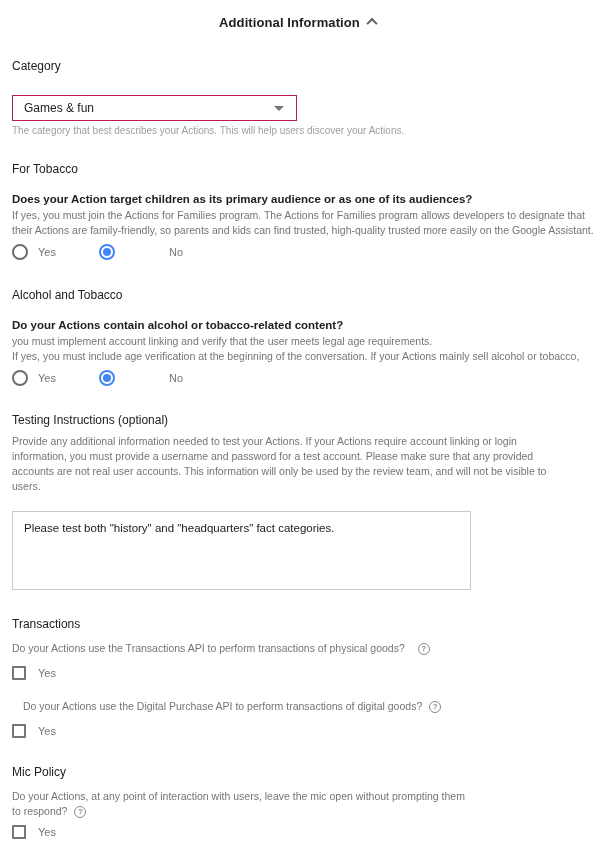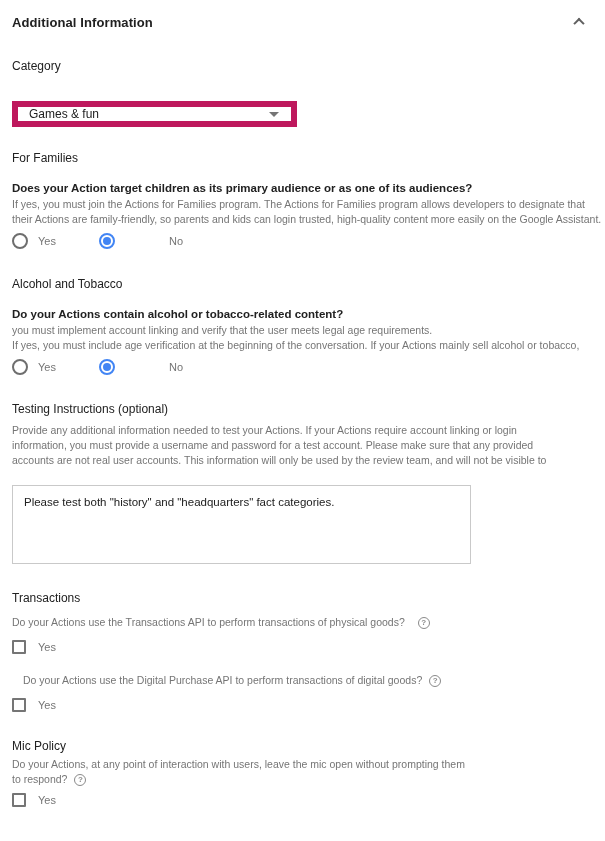--- a/index.html
+++ b/index.html
@@ -1,35 +1,35 @@
 <!DOCTYPE html>
 <html><head>
 <meta charset="utf-8">
 <style>
   * { box-sizing: border-box; margin: 0; padding: 0; }
   html, body { width: 605px; height: 841px; background: #ffffff; overflow: hidden; }
   body { font-family: "Liberation Sans", sans-serif; color: #212121; }
   .wrap { padding: 14px 12px 0 12px; }
 
   
-  .sec-header { display: flex; justify-content: space-between; align-items: center; height: 16px; }
+  .sec-header { display: flex; justify-content: center; align-items: center; height: 16px; }
   .page-title { font-size: 13px; font-weight: bold; color: #212121; letter-spacing: 0.1px; }
   .collapse-btn { width: 24px; height: 16px; display: flex; align-items: center; justify-content: center; cursor: pointer; margin-right: 2px; }
   .chevron-up { width: 8px; height: 8px; border-top: 2px solid #606060; border-left: 2px solid #606060; transform: rotate(45deg) translate(1px,1px); }
 
   
   .field-label { font-size: 12px; font-weight: normal; color: #212121; height: 14px; }
   .q-bold { font-size: 11.5px; font-weight: bold; color: #212121; white-space: nowrap; height: 14px; }
   .para { font-size: 10.5px; color: #757575; line-height: 15px; }
   .para .line { white-space: nowrap; }
   .helper { font-size: 10px; color: #9e9e9e; height: 13px; }
   .q-gray { font-size: 10.5px; color: #757575; line-height: 15px; display: flex; align-items: center; white-space: nowrap; }
 
   
-  .select-box { margin-top: 28px; width: 285px; height: 26px; border: 6px solid #be185d; background: #fff;
+  .select-box { margin-top: 22px; width: 285px; height: 26px; border: 1px solid #be185d; background: #fff;
     display: flex; align-items: center; justify-content: space-between; padding: 0 12px 0 11px; cursor: pointer; }
   .select-value { font-size: 12px; color: #212121; }
   .tri-down { width: 0; height: 0; border-left: 5px solid transparent; border-right: 5px solid transparent; border-top: 5px solid #757575; }
 
   
   .radio-row { display: flex; align-items: center; height: 16px; }
   .radio-opt { display: flex; align-items: center; cursor: pointer; }
   .radio-opt + .radio-opt { margin-left: 43px; gap: 44px; }
   .radio { width: 16px; height: 16px; border: 2px solid #6e6e6e; border-radius: 50%; display: inline-block; background: #fff; }
   .radio .dot { display: none; }
@@ -58,46 +58,47 @@
   .mt-sec1  { margin-top: 24px; }
   .mt-q     { margin-top: 17px; }
   .mt-para  { margin-top: 1px; }
   .mt-radio { margin-top: 6px; }
   .mt-sec2  { margin-top: 28px; }
   .mt-sec3  { margin-top: 27px; }
   .mt-tpara { margin-top: 7px; }
   .mt-tq1   { margin-top: 10px; gap: 6px; }
   .mt-chk   { margin-top: 9px; }
   .mt-tq2   { margin-top: 19px; padding-left: 11px; }
-  .mt-micq  { margin-top: 4px; }
+  .mt-micq  { margin-top: 10px; }
   .mt-micchk{ margin-top: 5px; }
 </style>
 </head>
 <body>
 
 <div class="wrap">
 
   <div class="sec-header">
     <div class="page-title">Additional Information</div>
     <div class="collapse-btn">
       <span class="chevron-up"></span>
     </div>
   </div>
 
   <div class="field-label mt-cat">Category</div>
   <div class="select-box">
     <span class="select-value">Games &amp; fun</span>
     <span class="tri-down"></span>
   </div>
+  <div class="helper mt-help">The category that best describes your Actions. This will help users discover your Actions.</div>
 
-  <div class="field-label mt-sec1">For Families</div>
+  <div class="field-label mt-sec1">For Tobacco</div>
   <div class="q-bold mt-q">Does your Action target children as its primary audience or as one of its audiences?</div>
   <div class="para mt-para">
     <div class="line">If yes, you must join the Actions for Families program. The Actions for Families program allows developers to designate that</div>
-    <div class="line">their Actions are family-friendly, so parents and kids can login trusted, high-quality content more easily on the Google Assistant.</div>
+    <div class="line">their Actions are family-friendly, so parents and kids can find trusted, high-quality trusted more easily on the Google Assistant.</div>
   </div>
   <div class="radio-row mt-radio">
     <div class="radio-opt">
       <span class="radio"></span>
       <span class="opt-label">Yes</span>
     </div>
     <div class="radio-opt">
       <span class="radio on">
           <span class="dot"></span>
         </span>
@@ -122,20 +123,21 @@
         </span>
       <span class="opt-label">No</span>
     </div>
   </div>
 
   <div class="field-label mt-sec3">Testing Instructions (optional)</div>
   <div class="para mt-tpara">
     <div class="line">Provide any additional information needed to test your Actions. If your Actions require account linking or login</div>
     <div class="line">information, you must provide a username and password for a test account. Please make sure that any provided</div>
     <div class="line">accounts are not real user accounts. This information will only be used by the review team, and will not be visible to</div>
+    <div class="line">users.</div>
   </div>
   <textarea class="textarea" spellcheck="false" style="">Please test both "history" and "headquarters" fact categories.</textarea>
 
   <div class="field-label mt-sec3">Transactions</div>
 
   <div class="q-gray mt-tq1">
     <span>Do your Actions use the Transactions API to perform transactions of physical goods?</span>
     <span class="help-icon">?</span>
   </div>
   <div class="check-row mt-chk">

